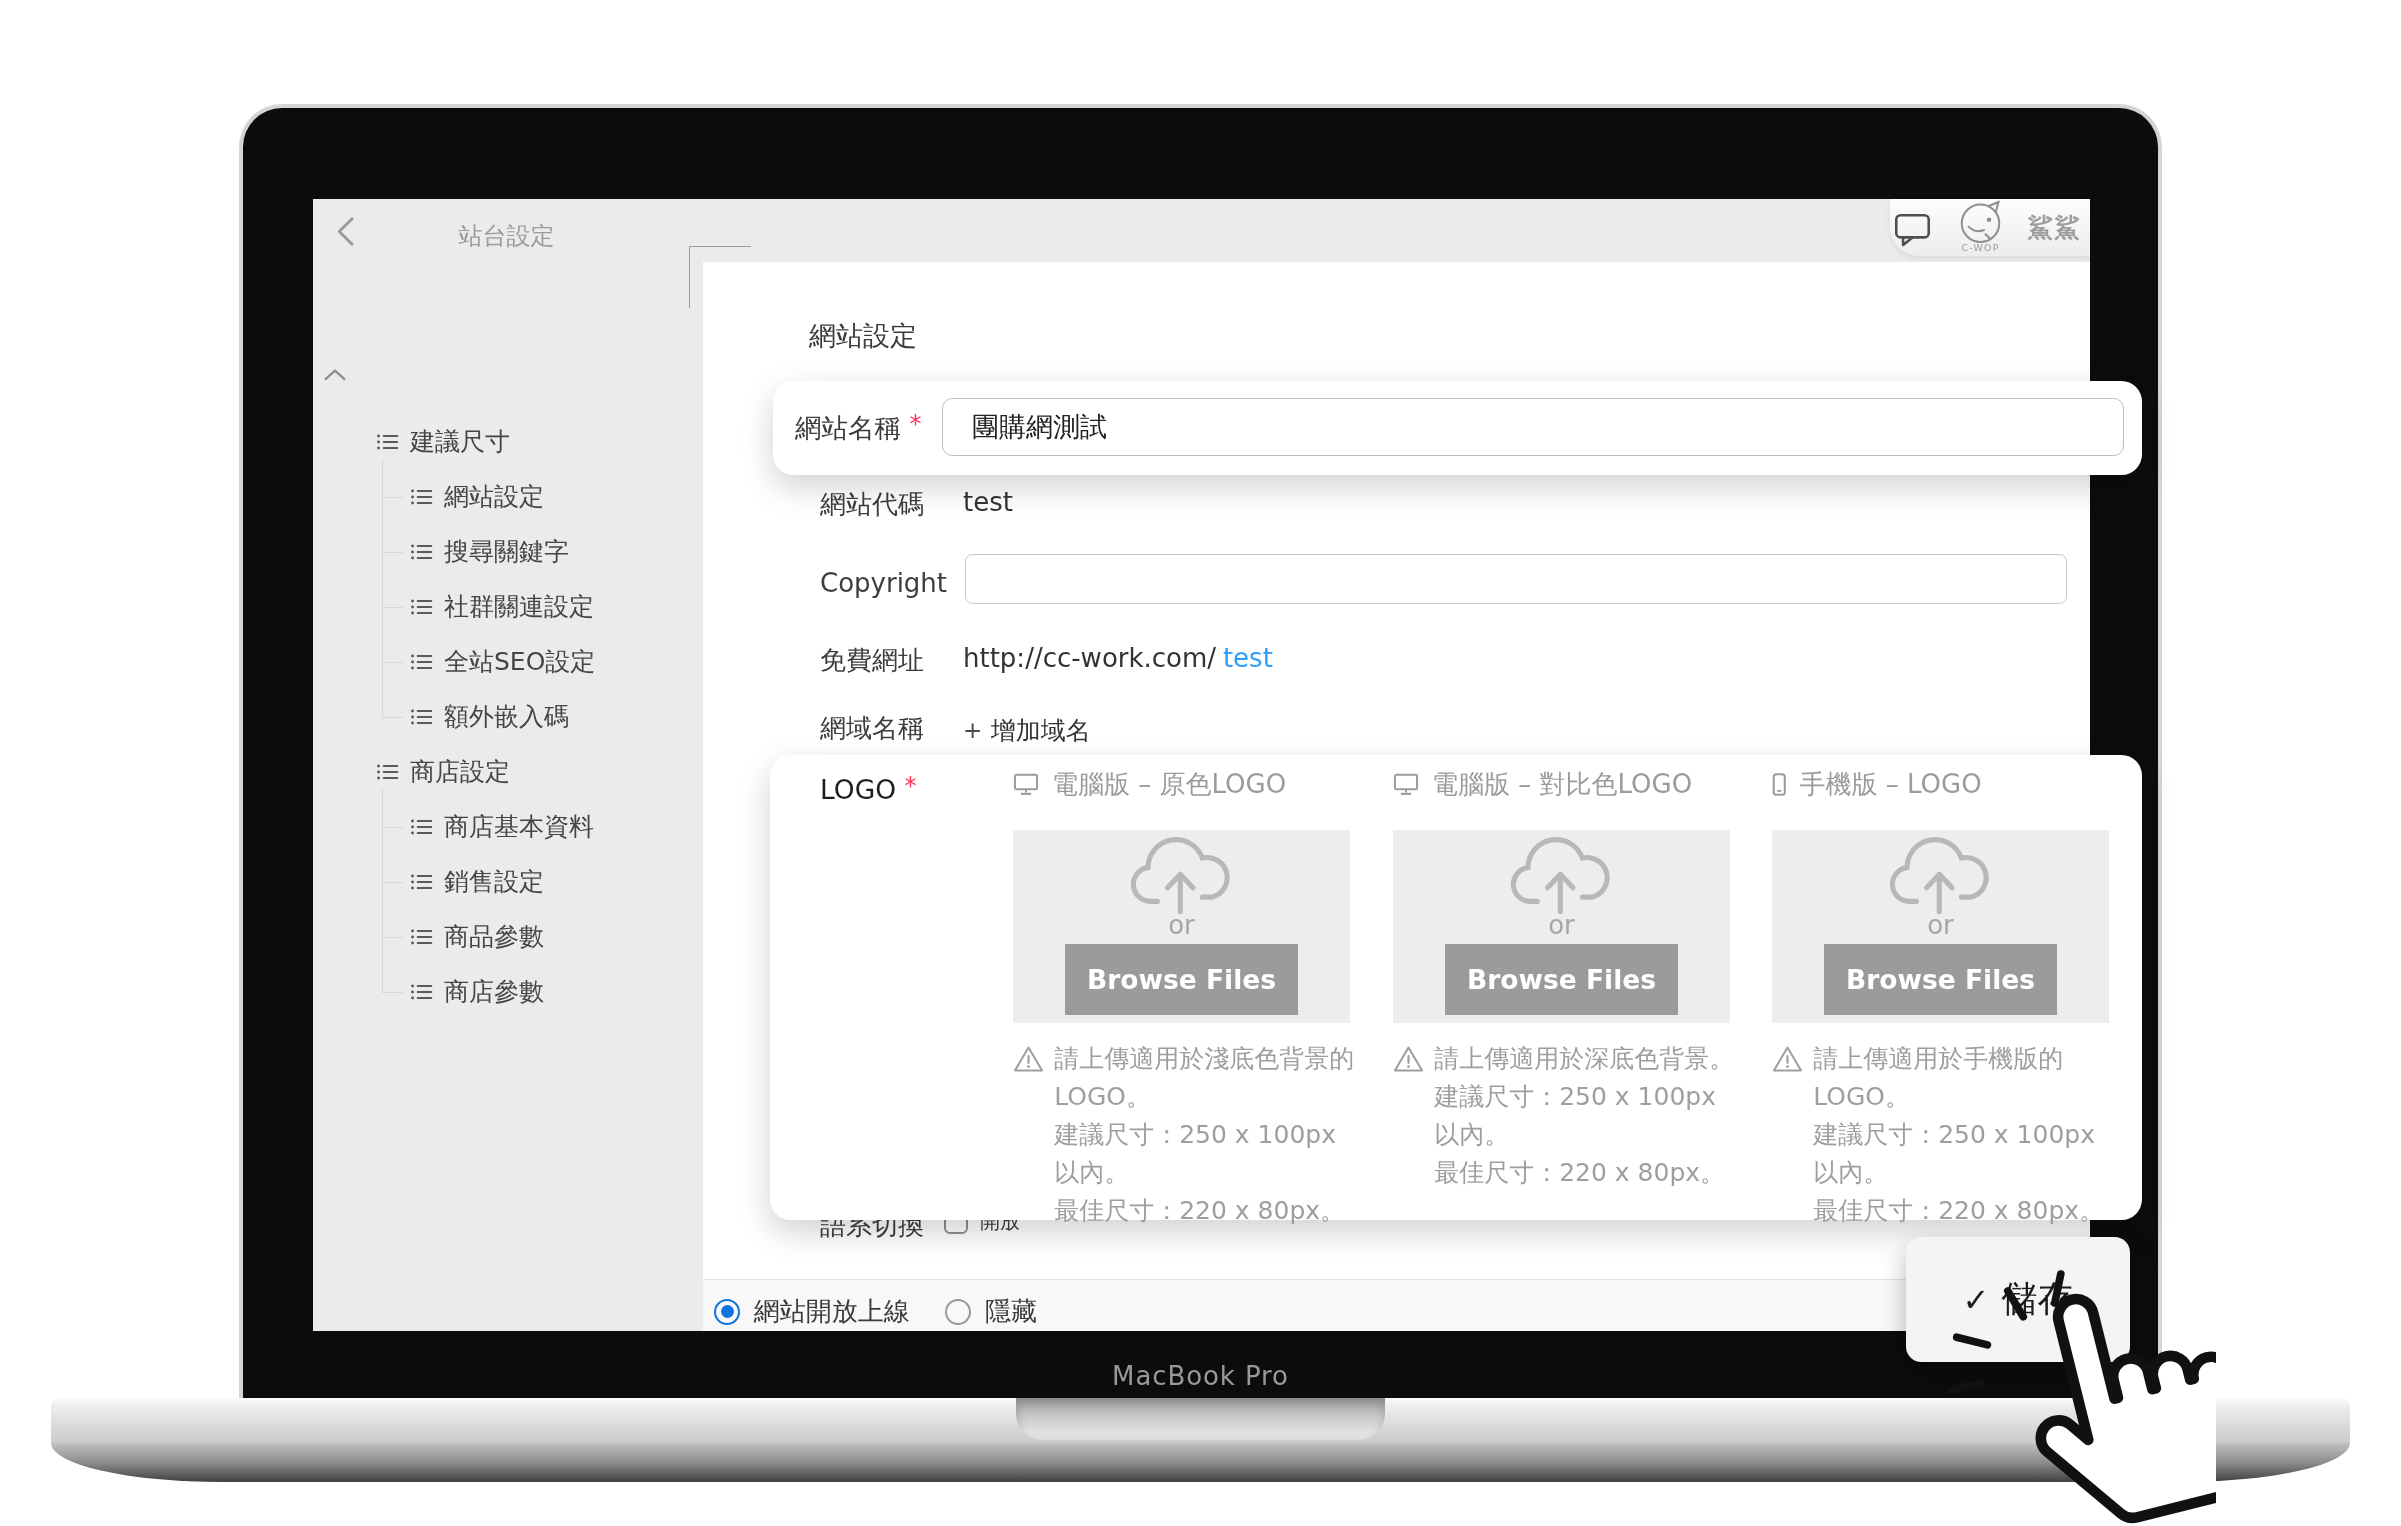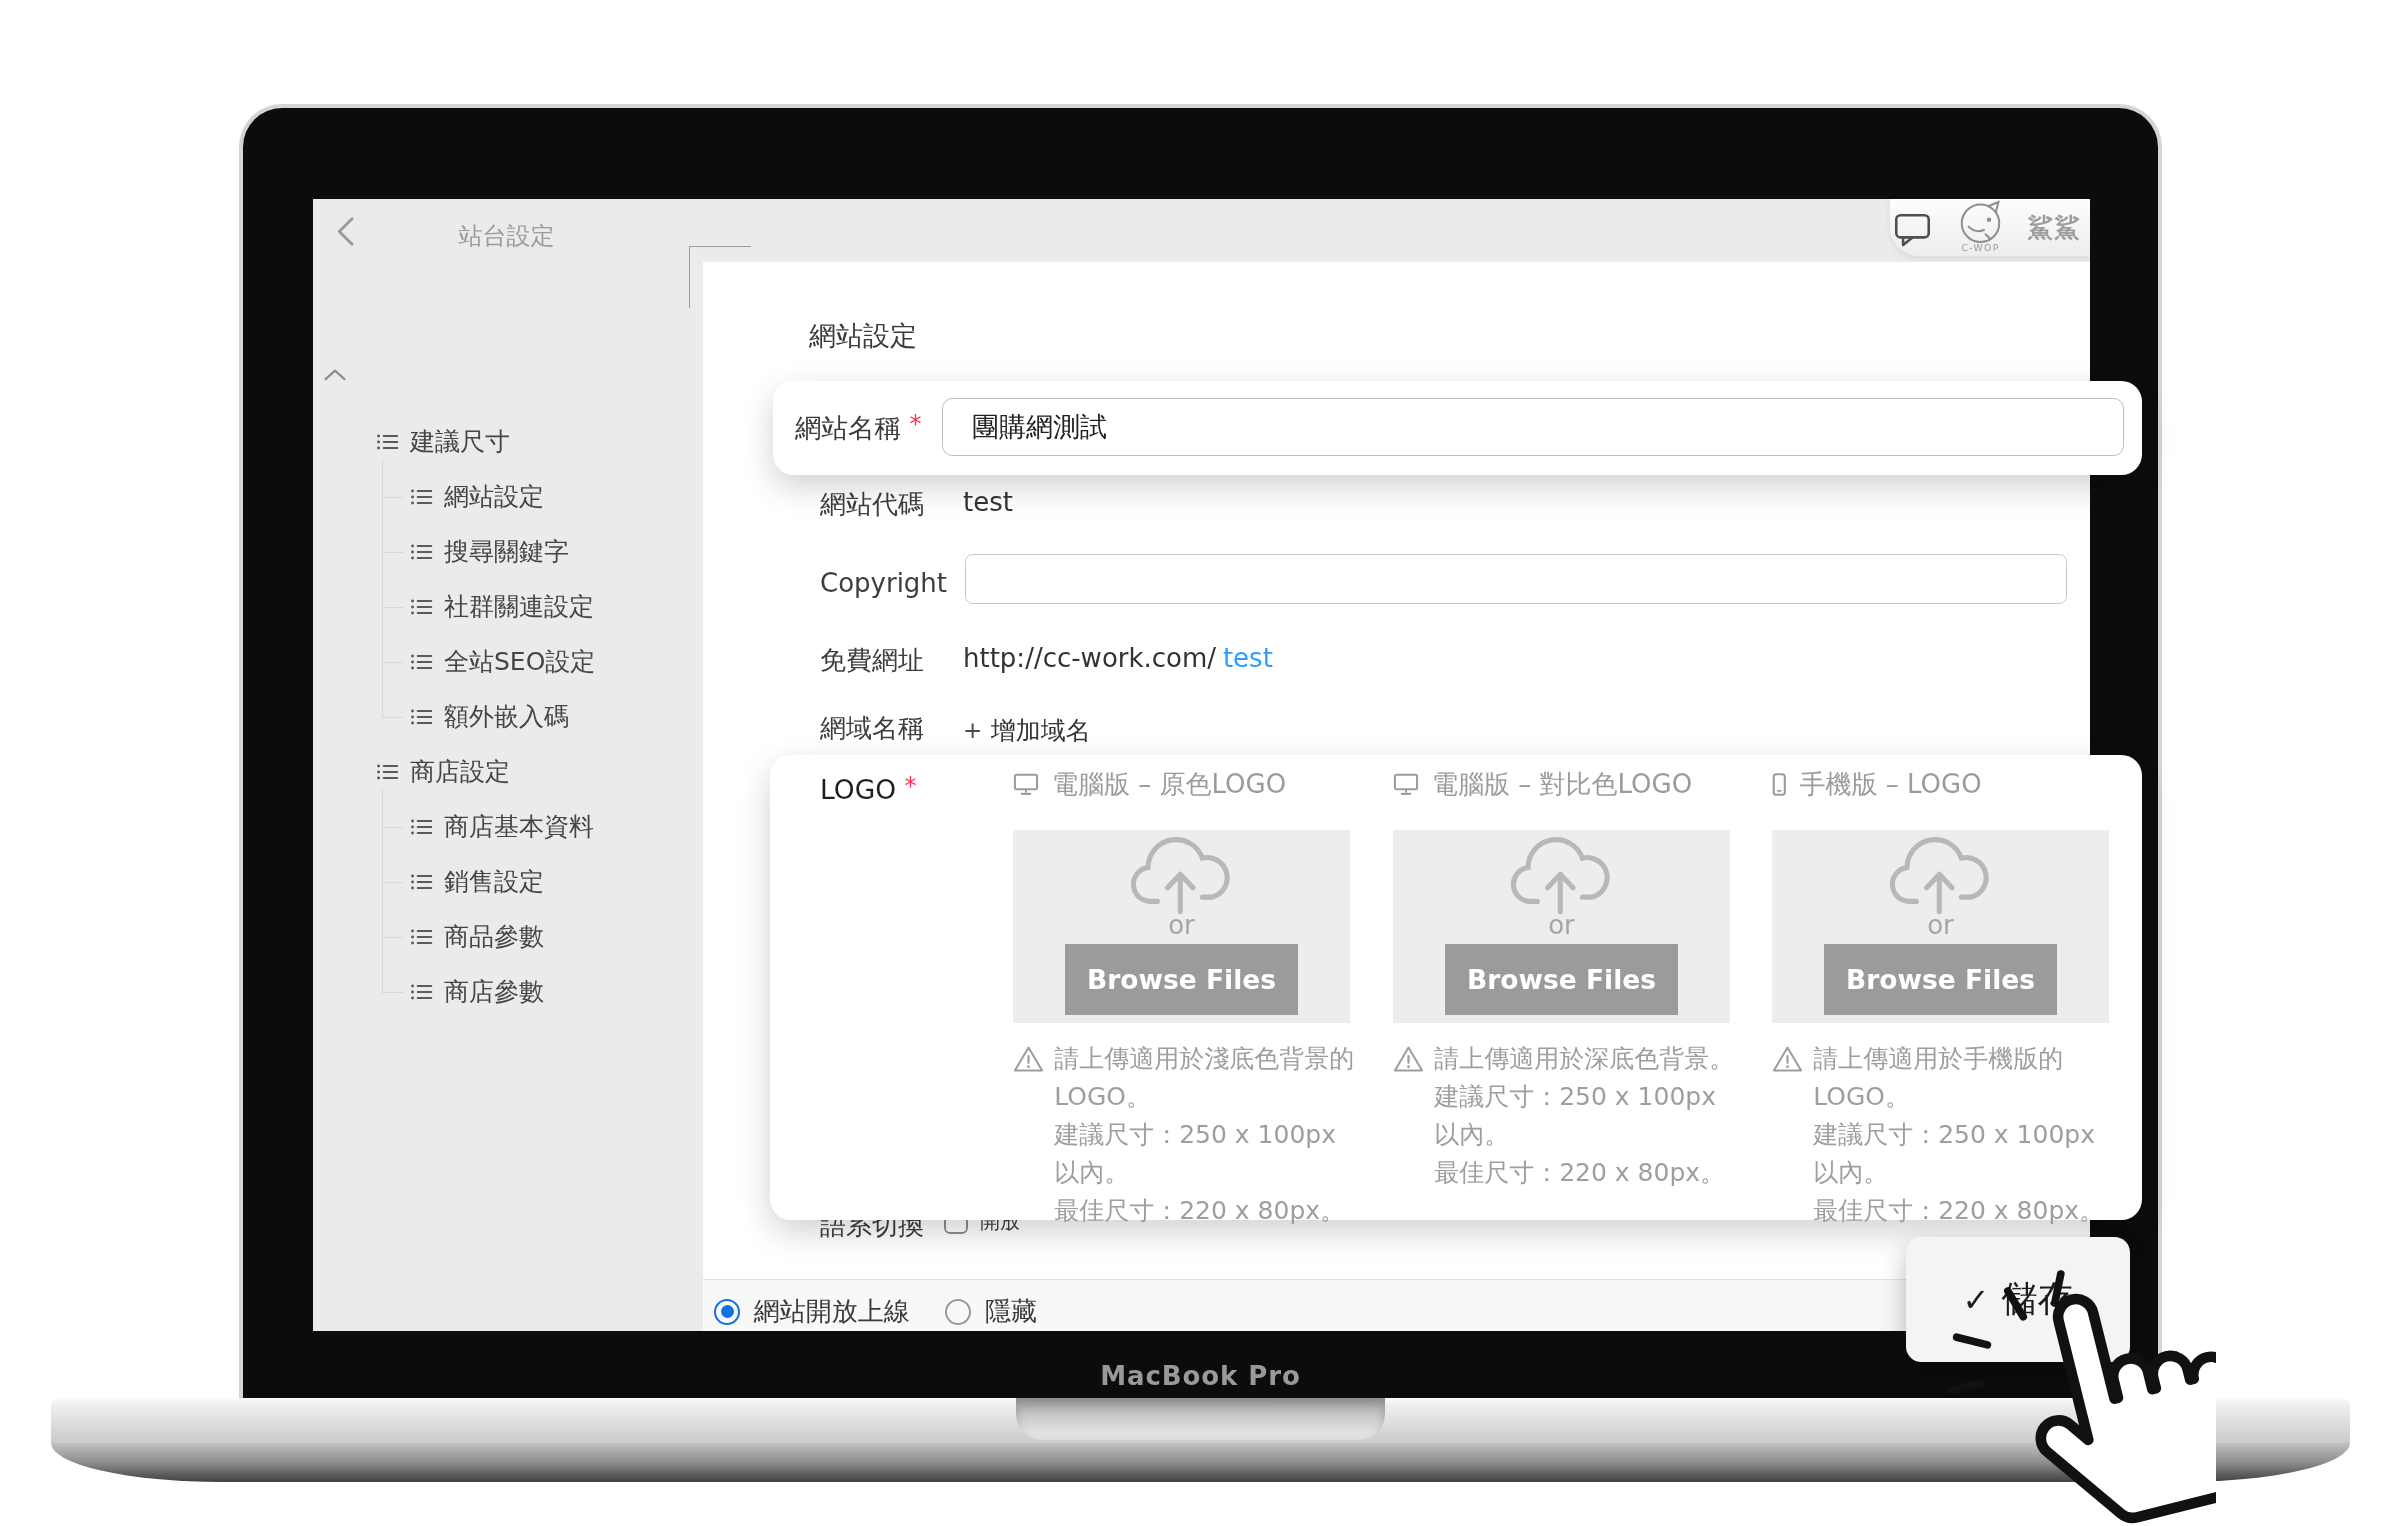--- a/index.html
+++ b/index.html
@@ -2,21 +2,21 @@
 <html style="font-size:13.7px"><head>
 <meta charset="utf-8">
 <style>
   html,body{margin:0;padding:0;background:#fff;}
   .stage{position:relative;width:2401px;height:1527px;background:#ffffff;overflow:hidden;
          font-family:"DejaVu Sans","Liberation Sans",sans-serif;color:#3d3d3d;}
   
   .lid{position:absolute;left:239px;top:104px;width:1923px;height:1294px;box-sizing:border-box;
        background:#0b0c0d;border:4.3px solid #d3d5d7;border-bottom:none;border-radius:43px 43px 0 0;z-index:1;}
   .model-label{position:absolute;left:239px;top:1361px;width:1923px;text-align:center;
-       font-size:26px;letter-spacing:0.9px;color:#97999b;z-index:4;font-weight:bold;}
+       font-size:26px;letter-spacing:0.9px;color:#97999b;z-index:4;}
   .deck-top{position:absolute;left:51px;top:1398px;width:2299px;height:45px;z-index:3;
        background:linear-gradient(180deg,#fbfcfd 0%,#edeff0 15%,#d5d7d9 70%,#c9cbcd 100%);
        border-radius:8.5px 8.5px 0 0;}
   .deck-notch{position:absolute;left:1016px;top:1398px;width:369px;height:42px;z-index:3;
        background:linear-gradient(180deg,#a9abad 0%,#dfe1e3 80%);
        border-radius:0 0 26px 26px;box-shadow:inset 0 6.8px 10.2px rgba(0,0,0,.2);}
   .deck-bottom{position:absolute;left:51px;top:1443px;width:2299px;height:39px;z-index:3;
        background:linear-gradient(180deg,#bfc1c3 0%,#8b8d8f 50%,#595b5d 82%,#3f4143 100%);
        border-radius:0 0 171px 171px / 0 0 39px 39px;}
   

